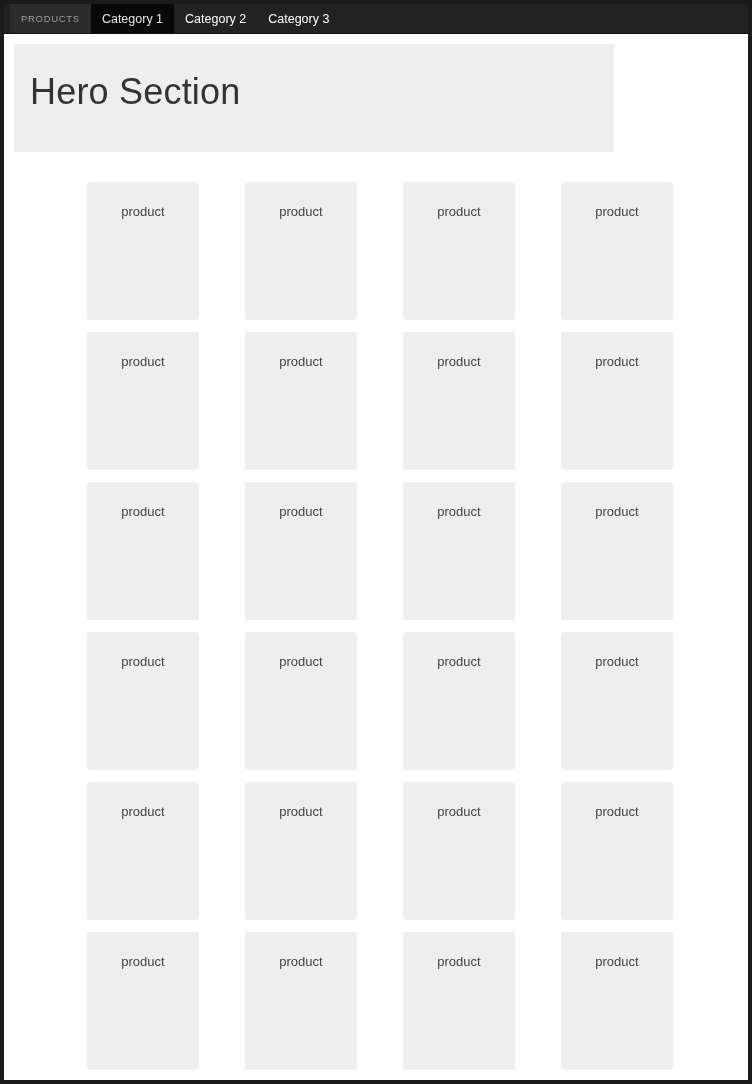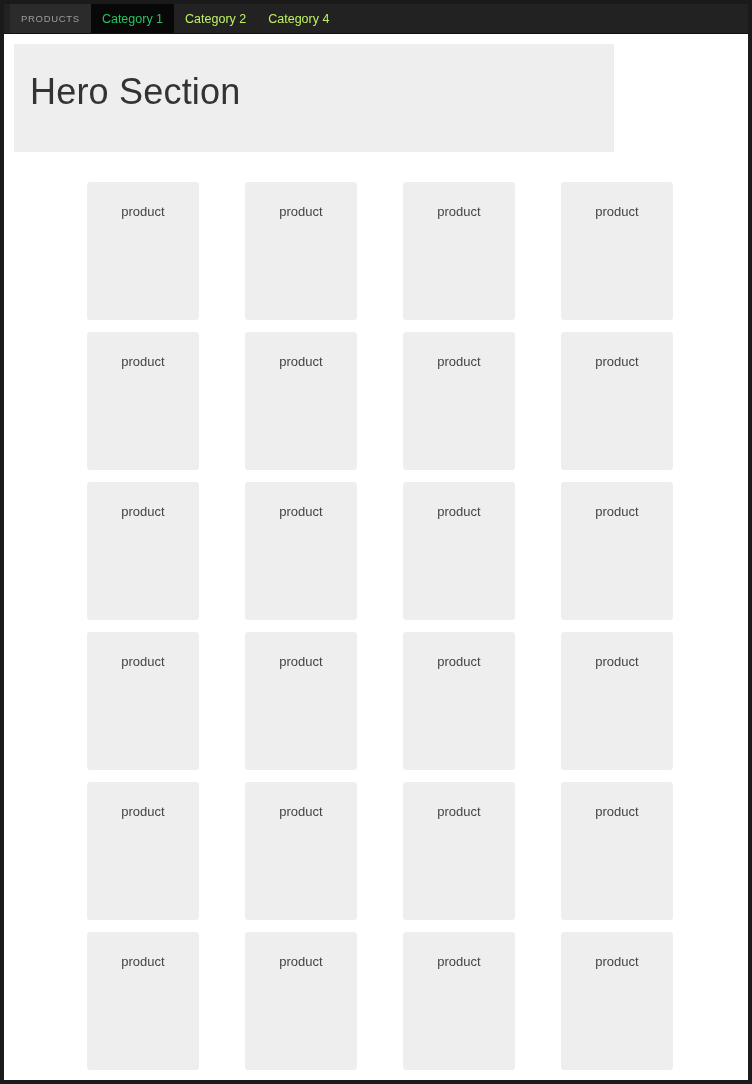--- a/index.html
+++ b/index.html
@@ -60,29 +60,29 @@
     letter-spacing: 0.7px;
     font-weight: 400;
     text-transform: uppercase;
     cursor: pointer;
     user-select: none;
   }
   .nav-tab {
     display: flex;
     align-items: center;
     padding: 0 11px;
-    color: #bef264;
+    color: #ffffff;
     font-size: 12.5px;
     cursor: pointer;
     user-select: none;
     background: transparent;
   }
   .nav-tab.active {
     background: #080808;
-    color: #22c55e;
+    color: #e5e5e5;
   }
 
   
   .hero {
     position: absolute;
     left: 10px;
     top: 40px;
     width: 600px;
     height: 108px;
     background: #eeeeee;
@@ -145,21 +145,21 @@
       <div class="nav-brand">
         <span>PRODUCTS</span>
       </div>
       <div class="nav-tab active">
         <span>Category 1</span>
       </div>
       <div class="nav-tab">
         <span>Category 2</span>
       </div>
       <div class="nav-tab">
-        <span>Category 4</span>
+        <span>Category 3</span>
       </div>
     </div>
 
     <div class="hero">
       <h1 class="hero-title">Hero Section</h1>
     </div>
 
     <div class="product-grid">
 
       <div class="product-row">

